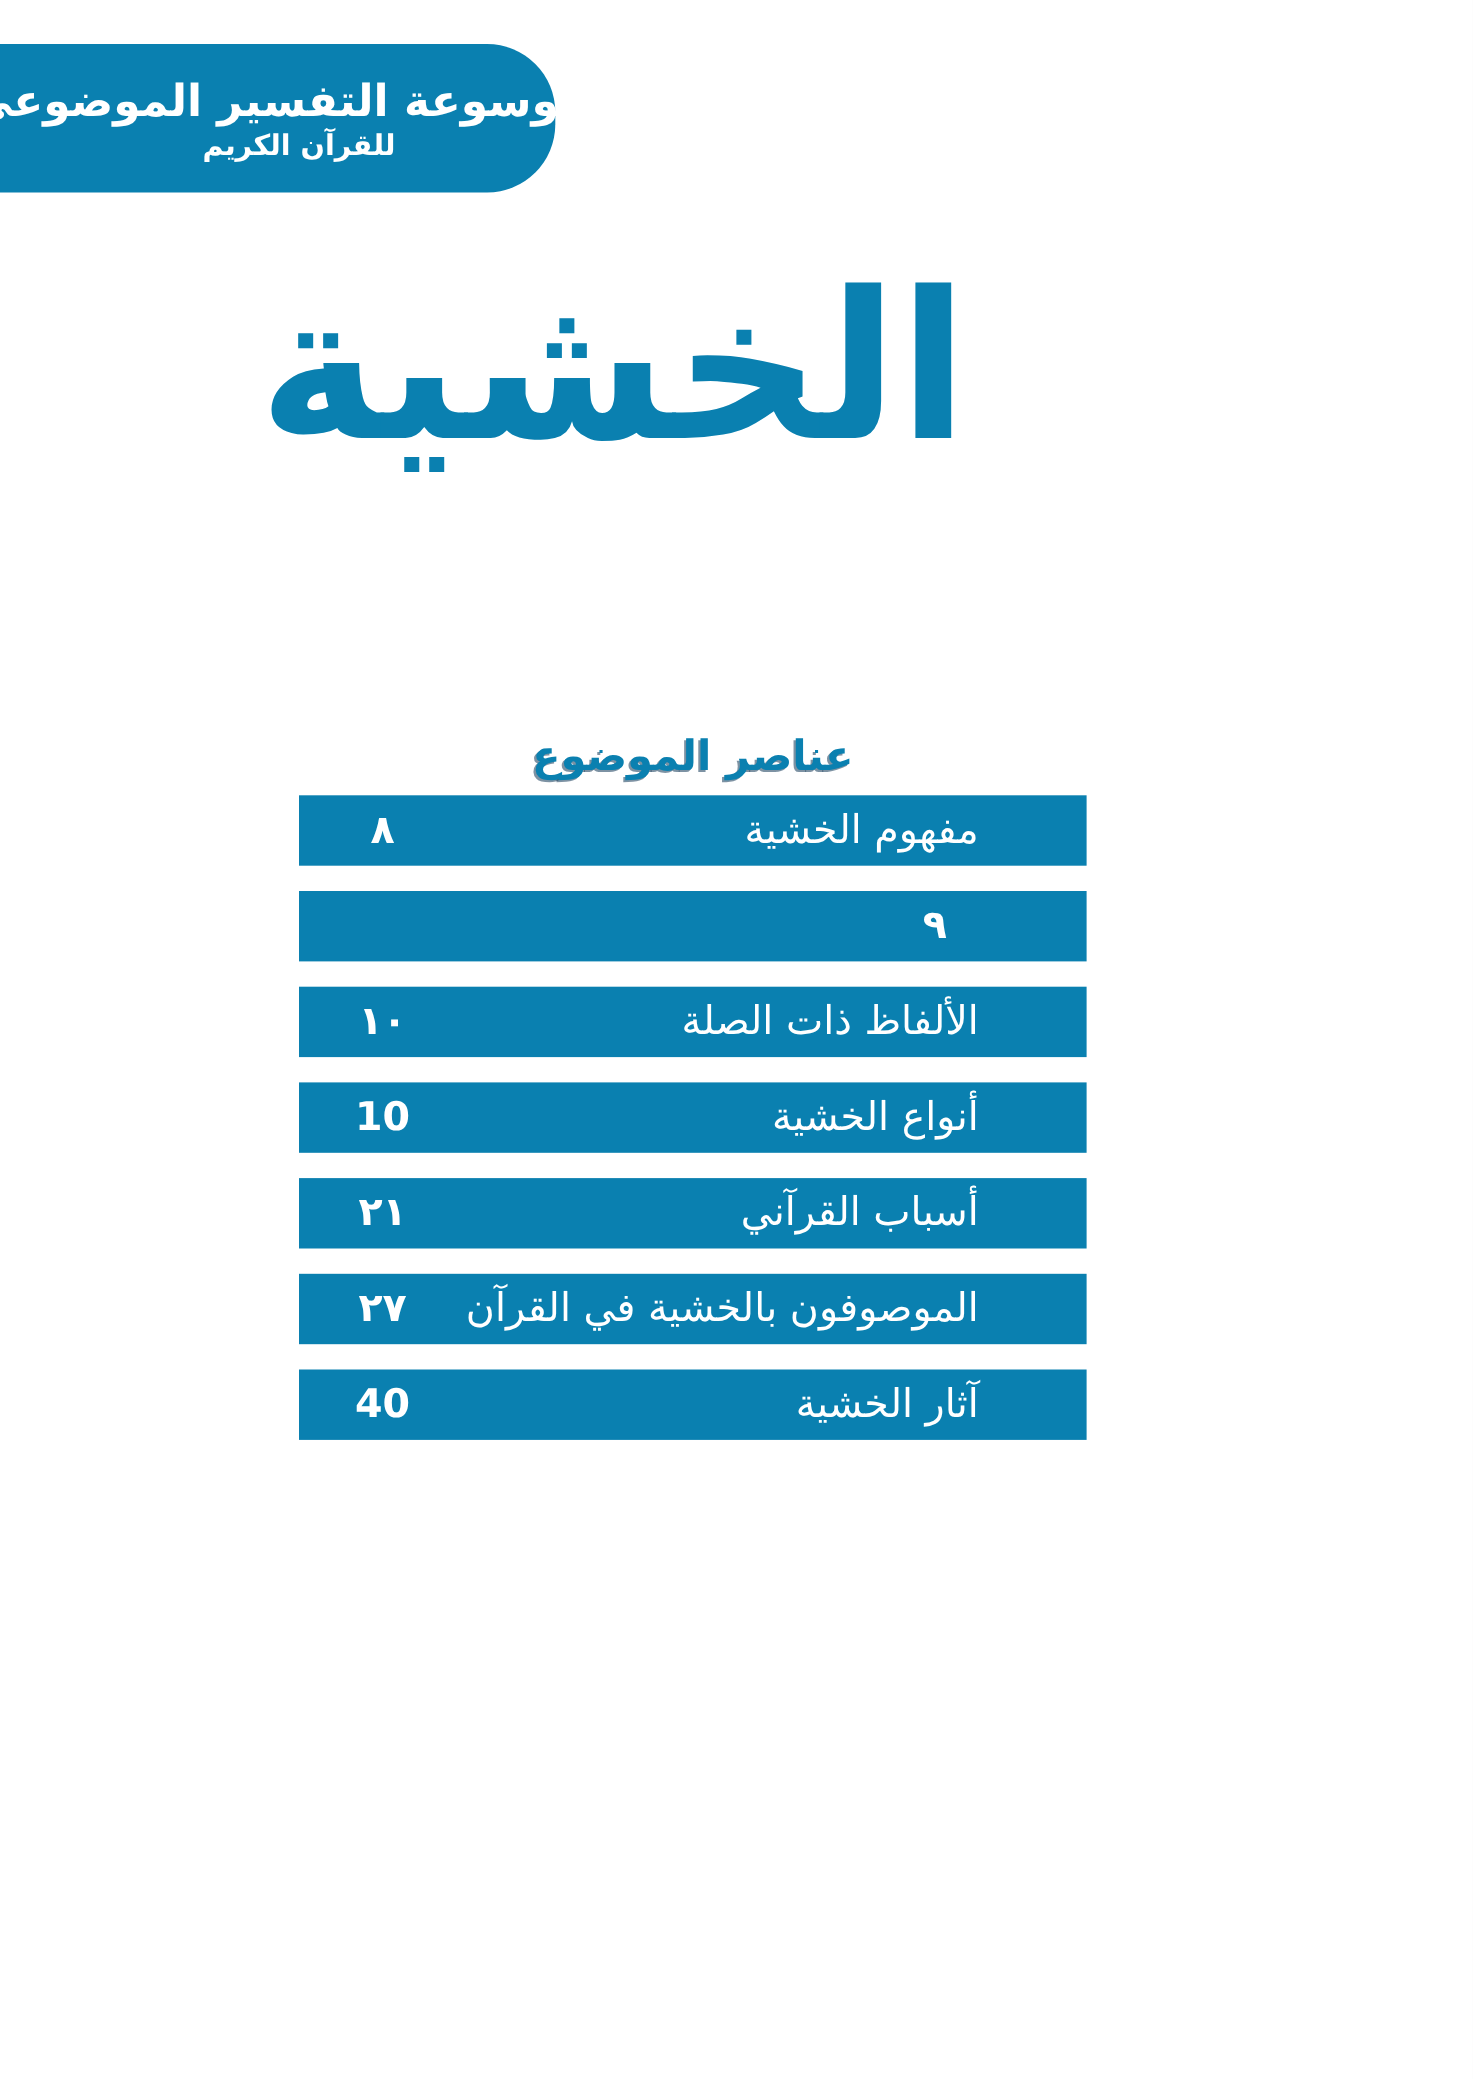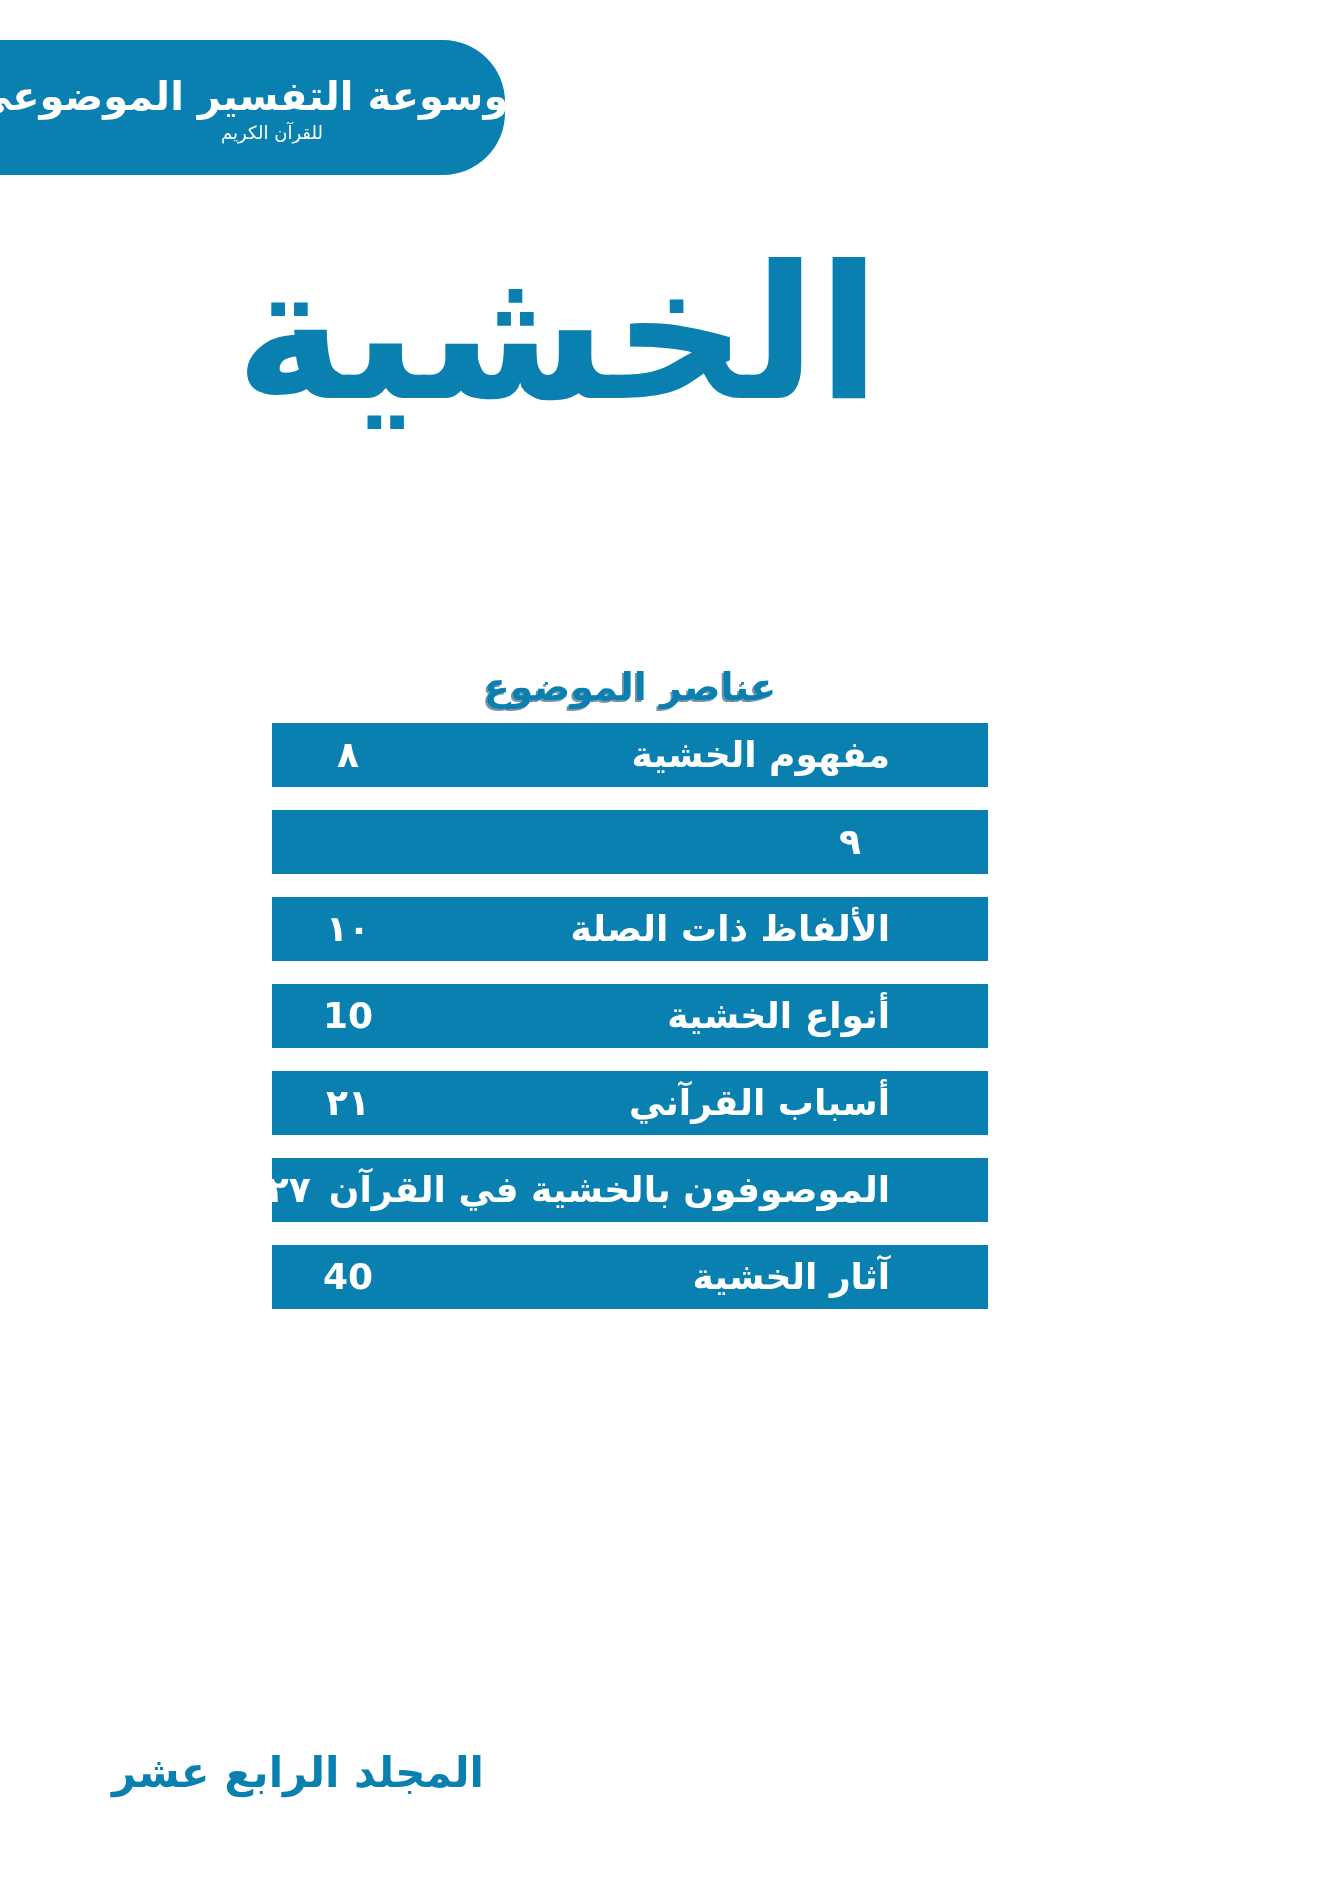--- a/index.html
+++ b/index.html
@@ -32,21 +32,21 @@
     direction:rtl;
     color:#fff;
   }
   .banner .line1{
     font-size:40px;font-weight:bold;
     white-space:nowrap;
     line-height:1.1;
     letter-spacing:-1px;
   }
   .banner .line2{
-    font-size:18px;font-weight:normal;
+    font-size:26px;font-weight:bold;
     line-height:1;
     margin-left:39px;
   }
 
   
   .topic-title{
     position:absolute;
     top:218px;left:235px;width:700px;
     text-align:left;
     color:var(--accent);
@@ -81,21 +81,21 @@
     background:var(--accent);
     color:var(--bar-text);
     display:flex;
     flex-direction:row;
     justify-content:space-between;
     align-items:center;
     direction:rtl;
     padding:0 98px 0 36px; 
   }
   .toc-row .toc-label{
-    font-size:36px;font-weight:bold;
+    font-size:36px;font-weight:normal;
     line-height:1;
     white-space:nowrap;
   }
   .toc-row .toc-page{
     font-size:36px;font-weight:bold;
     line-height:1;
     min-width:80px;
     text-align:center;
   }
 
@@ -154,15 +154,14 @@
         <span class="toc-label">الموصوفون بالخشية في القرآن</span>
         <span class="toc-page">٢٧</span>
       </div>
 
       <div class="toc-row">
         <span class="toc-label">آثار الخشية</span>
         <span class="toc-page">40</span>
       </div>
     </div>
 
-  <div class="volume-mark">المجلد الرابع عشر</div>
 
 </div>
 
 </body></html>

